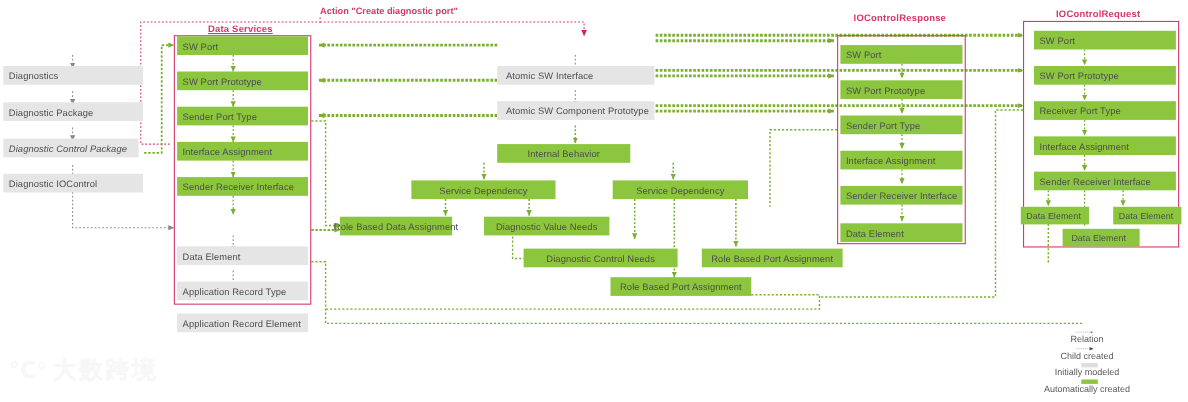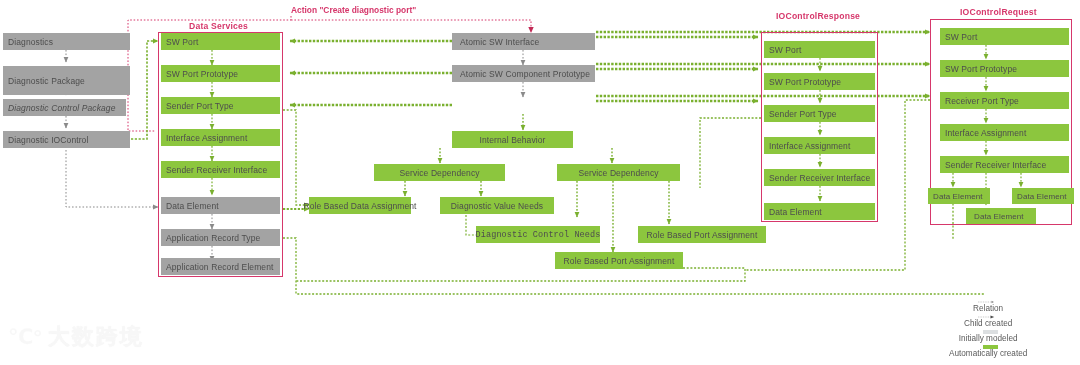--- a/index.html
+++ b/index.html
@@ -5,21 +5,21 @@
   html,body{margin:0;padding:0;background:#ffffff;}
   body{width:1080px;height:365px;position:relative;overflow:hidden;
        font-family:"Liberation Sans","DejaVu Sans",sans-serif;}
   #canvas{position:absolute;left:0;top:0;width:1080px;height:365px;}
   svg#wires{position:absolute;left:0;top:0;width:1080px;height:365px;pointer-events:none;}
 
   .node{position:absolute;box-sizing:border-box;display:flex;align-items:center;
         font-size:8.5px;color:#4a4a4a;letter-spacing:.1px;
         padding-left:5px;white-space:nowrap;z-index:3;}
   .node.green{background:#8cc63e;color:#4d4d4d;}
-  .node.grey{background:#a3a3a3;color:#4d4d4d;}
+  .node.grey{background:#e5e5e5;color:#4d4d4d;margin-top:27px;}
   .node.center{justify-content:center;padding-left:0;}
 
   .grp{position:absolute;box-sizing:border-box;border:1.4px solid #d6376b;z-index:2;}
   .grp-title{position:absolute;font-size:8.6px;font-weight:bold;color:#d6376b;
              letter-spacing:.2px;white-space:nowrap;z-index:6;}
 
   .action-label{position:absolute;font-size:8.4px;font-weight:bold;color:#d6376b;
                 white-space:nowrap;z-index:6;}
 
   .legend{position:absolute;z-index:6;font-size:8px;color:#555;}
@@ -171,51 +171,51 @@
     </g>
 
     <g stroke="#7ab02f" stroke-width="1.3" fill="none" stroke-dasharray="2,1.7">
       <path d="M953,196 L953,240"></path>
     </g>
   </svg>
 
   <div class="action-label" style="left:291px;top:5px;">Action "Create diagnostic port"</div>
 
   <div class="grp" style="left:158px;top:32px;width:125px;height:245px;"></div>
-  <div class="grp-title" style="left:189px;top:21px;">Data Services</div>
+  <div class="grp-title" style="left:189px;top:21px;text-decoration:underline;">Data Services</div>
 
   <div class="grp" style="left:761px;top:32px;width:117px;height:190px;"></div>
   <div class="grp-title" style="left:776px;top:11px;">IOControlResponse</div>
 
   <div class="grp" style="left:930px;top:19px;width:142px;height:206px;"></div>
   <div class="grp-title" style="left:960px;top:7px;">IOControlRequest</div>
 
   <div class="node grey" style="left:3px;top:33px;width:127px;height:17px;">Diagnostics</div>
-  <div class="node grey" style="left:3px;top:66px;width:127px;height:29px;">Diagnostic Package</div>
+  <div class="node grey" style="left:3px;top:66px;width:127px;height:17px;">Diagnostic Package</div>
   <div class="node grey" style="left:3px;top:99px;width:123px;height:17px;font-style:italic;">Diagnostic Control Package</div>
   <div class="node grey" style="left:3px;top:131px;width:127px;height:17px;">Diagnostic IOControl</div>
 
   <div class="node green" style="left:161px;top:33px;width:119px;height:17px;">SW Port</div>
   <div class="node green" style="left:161px;top:65px;width:119px;height:17px;">SW Port Prototype</div>
   <div class="node green" style="left:161px;top:97px;width:119px;height:17px;">Sender Port Type</div>
   <div class="node green" style="left:161px;top:129px;width:119px;height:17px;">Interface Assignment</div>
   <div class="node green" style="left:161px;top:161px;width:119px;height:17px;">Sender Receiver Interface</div>
   <div class="node grey" style="left:161px;top:197px;width:119px;height:17px;">Data Element</div>
   <div class="node grey" style="left:161px;top:229px;width:119px;height:17px;">Application Record Type</div>
   <div class="node grey" style="left:161px;top:258px;width:119px;height:17px;">Application Record Element</div>
 
   <div class="node grey center" style="left:452px;top:33px;width:143px;height:17px;padding-left:8px;justify-content:flex-start;">Atomic SW Interface</div>
   <div class="node grey center" style="left:452px;top:65px;width:143px;height:17px;padding-left:8px;justify-content:flex-start;">Atomic SW Component Prototype</div>
   <div class="node green center" style="left:452px;top:131px;width:121px;height:17px;">Internal Behavior</div>
 
   <div class="node green center" style="left:374px;top:164px;width:131px;height:17px;">Service Dependency</div>
   <div class="node green center" style="left:557px;top:164px;width:123px;height:17px;">Service Dependency</div>
   <div class="node green center" style="left:309px;top:197px;width:102px;height:17px;">Role Based Data Assignment</div>
   <div class="node green center" style="left:440px;top:197px;width:114px;height:17px;">Diagnostic Value Needs</div>
-  <div class="node green center" style="left:476px;top:226px;width:124px;height:17px;font-family:Liberation Mono, monospace;">Diagnostic Control Needs</div>
+  <div class="node green center" style="left:476px;top:226px;width:140px;height:17px;">Diagnostic Control Needs</div>
   <div class="node green center" style="left:638px;top:226px;width:128px;height:17px;">Role Based Port Assignment</div>
   <div class="node green center" style="left:555px;top:252px;width:128px;height:17px;">Role Based Port Assignment</div>
 
   <div class="node green" style="left:764px;top:41px;width:111px;height:17px;">SW Port</div>
   <div class="node green" style="left:764px;top:73px;width:111px;height:17px;">SW Port Prototype</div>
   <div class="node green" style="left:764px;top:105px;width:111px;height:17px;">Sender Port Type</div>
   <div class="node green" style="left:764px;top:137px;width:111px;height:17px;">Interface Assignment</div>
   <div class="node green" style="left:764px;top:169px;width:111px;height:17px;">Sender Receiver Interface</div>
   <div class="node green" style="left:764px;top:203px;width:111px;height:17px;">Data Element</div>
 

